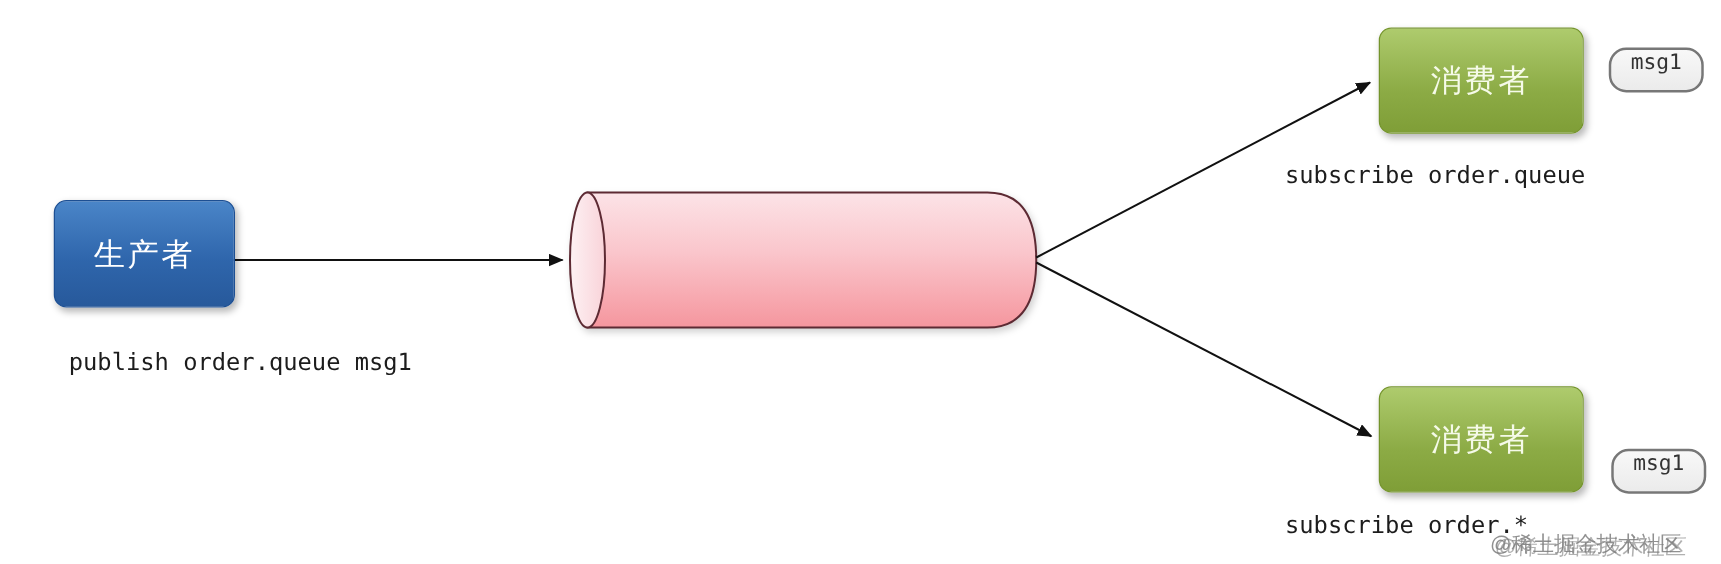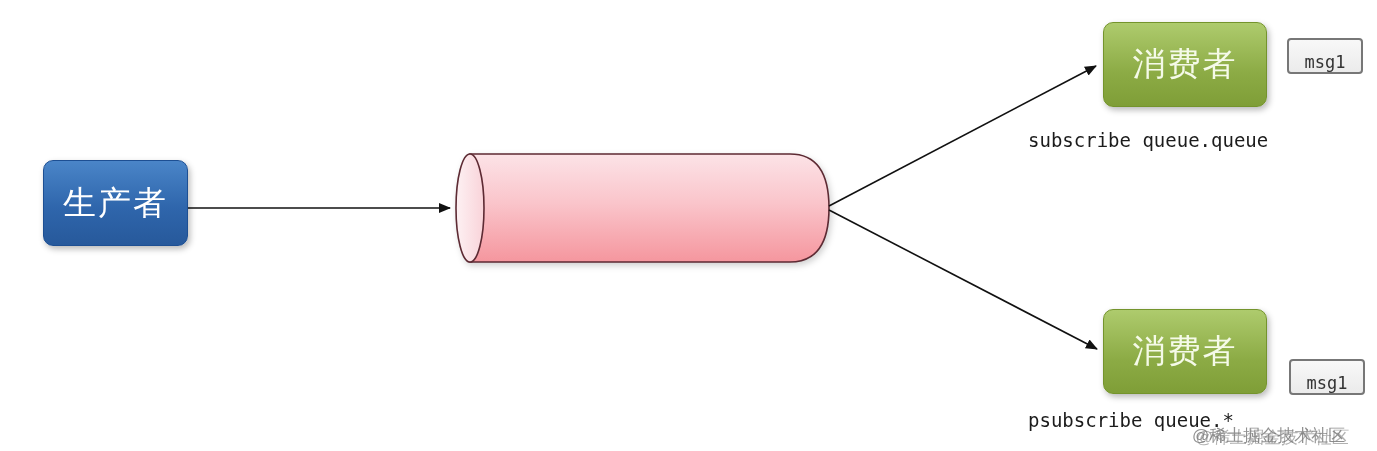--- a/index.html
+++ b/index.html
@@ -9,45 +9,45 @@
     background:#ffffff;
     overflow:hidden;
     font-family:"Liberation Sans", sans-serif;
   }
   .layer{position:absolute;left:0;top:0;}
   .node{
     position:absolute;
     display:flex;align-items:center;justify-content:center;
     border-radius:10px;
     color:#ffffff;
-    font-size:33px;
+    font-size:25px;
     letter-spacing:2px;
     box-shadow:2px 3px 6px rgba(0,0,0,0.28);
     font-family:"Liberation Sans", sans-serif;
   }
   .producer{
     left:43px;top:160px;width:143px;height:84px;
     background:linear-gradient(180deg,#4a85c8 0%,#2f66ac 55%,#27599b 100%);
     border:1px solid #1d4f93;
   }
   .consumer{
     width:162px;height:83px;
     background:linear-gradient(180deg,#aecb6d 0%,#8cab45 60%,#7f9e37 100%);
     border:1px solid #74942c;
     color:#f5fae8;
   }
   .consumer-top{left:1103px;top:22px;}
   .consumer-bottom{left:1103px;top:309px;}
   .badge{
     position:absolute;
     width:72px;height:32px;
-    display:flex;align-items:flex-end;justify-content:center;
+    display:flex;align-items:flex-start;justify-content:center;
     background:linear-gradient(180deg,#f8f8f8 0%,#ebebeb 100%);
     border:2px solid #777777;
-    border-radius:4px;
+    border-radius:14px;
     font-family:"DejaVu Sans Mono","Liberation Mono",monospace;
     font-size:17px;color:#333333;
   }
   .badge-top{left:1287px;top:38px;}
   .badge-bottom{left:1289px;top:359px;}
   .code-label{
     position:absolute;
     font-family:"DejaVu Sans Mono","Liberation Mono",monospace;
     font-size:19px;color:#1c1c1c;
     white-space:nowrap;
@@ -98,35 +98,36 @@
 
     <line x1="187" y1="208" x2="450" y2="208" stroke="#111111" stroke-width="1.6" marker-end="url(#arrowhead)"></line>
     <line x1="829" y1="206" x2="1096" y2="66" stroke="#111111" stroke-width="1.6" marker-end="url(#arrowhead)"></line>
     <line x1="829" y1="210" x2="1097" y2="349" stroke="#111111" stroke-width="1.6" marker-end="url(#arrowhead)"></line>
   </svg>
 
 
   <div class="node producer">
     <span>生产者</span>
   </div>
+  <div class="code-label publish-label">publish order.queue msg1</div>
 
   <div class="node consumer consumer-top">
     <span>消费者</span>
   </div>
   <div class="badge badge-top">
     <span>msg1</span>
   </div>
-  <div class="code-label subscribe-label">subscribe queue.queue</div>
+  <div class="code-label subscribe-label">subscribe order.queue</div>
 
   <div class="node consumer consumer-bottom">
     <span>消费者</span>
   </div>
   <div class="badge badge-bottom">
     <span>msg1</span>
   </div>
-  <div class="code-label psubscribe-label">psubscribe queue.*</div>
+  <div class="code-label psubscribe-label">subscribe order.*</div>
 
   <div class="watermark">
     <span class="wm1">@稀土掘金技术社区</span>
     <span class="wm2">@稀土掘金技术社区</span>
   </div>
 
 </div>
 
 </body></html>

